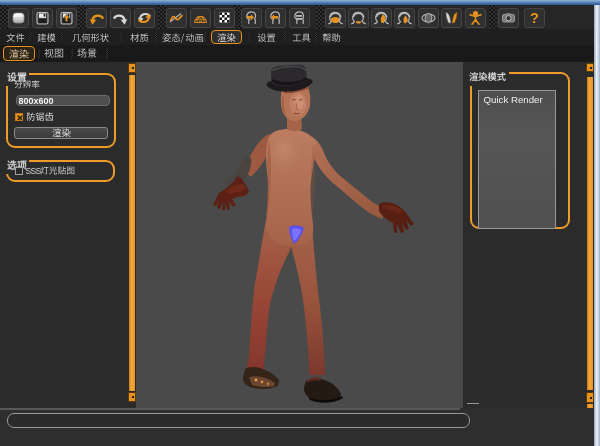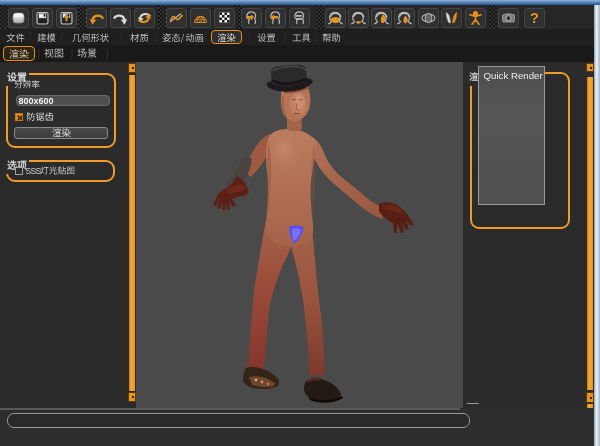--- a/index.html
+++ b/index.html
@@ -354,21 +354,21 @@
 <div class="cbx" style="left:14.5px;top:166.5px"></div>
 <div style="position:absolute;left:25.5px;top:166px;color:#d4d4d4;font-size:8.5px;letter-spacing:-0.7px">SSS</div>
 <svg style="position:absolute;left:39.5px;top:165.8px;overflow:visible" width="35" height="8.8" viewBox="0 0 4000 1000">
     <path d="M100 245C95 324 80 428 56 490L114 514C140 442 154 333 157 252ZM380 229C364 291 332 381 307 437L353 458C382 406 415 322 444 254ZM219 45V365C219 552 203 752 43 905C60 916 86 943 97 960C184 877 233 780 260 679C304 727 364 795 390 831L440 773C415 744 312 636 276 604C289 525 292 444 292 365V45ZM444 122V195H707V850C707 868 700 874 680 875C658 876 586 876 512 873C524 895 538 932 543 954C638 954 700 953 737 940C773 927 786 901 786 850V195H961V122Z M1138 114C1189 193 1239 298 1256 364L1329 336C1310 268 1257 166 1206 89ZM1795 78C1767 157 1712 268 1669 336L1733 361C1777 296 1831 193 1873 106ZM1459 40V422H1055V493H1322C1306 683 1268 825 1034 896C1051 911 1073 941 1081 960C1333 877 1383 713 1401 493H1587V848C1587 934 1611 958 1701 958C1719 958 1826 958 1846 958C1931 958 1951 915 1960 751C1939 745 1907 732 1890 719C1886 863 1880 887 1840 887C1816 887 1728 887 1709 887C1670 887 1662 881 1662 848V493H1948V422H1535V40Z M2223 228V507C2223 634 2211 812 2037 912C2052 924 2073 947 2082 961C2268 845 2289 654 2289 507V228ZM2268 753C2308 809 2355 886 2375 933L2433 894C2410 849 2361 775 2322 720ZM2086 95V703H2148V163H2364V701H2430V95ZM2484 520V960H2551V912H2859V956H2928V520H2715V311H2960V240H2715V40H2645V520ZM2551 842V590H2859V842Z M3375 601C3455 618 3557 653 3613 681L3644 630C3588 604 3487 571 3407 555ZM3275 728C3413 745 3586 785 3682 819L3715 763C3618 731 3445 692 3310 677ZM3084 84V960H3156V918H3842V960H3917V84ZM3156 851V152H3842V851ZM3414 172C3364 254 3278 332 3192 383C3208 393 3234 416 3245 428C3275 408 3306 384 3337 357C3367 389 3404 419 3444 446C3359 486 3263 516 3174 534C3187 548 3203 577 3210 595C3308 572 3413 535 3508 484C3591 529 3686 563 3781 584C3790 566 3809 540 3823 527C3735 511 3647 484 3569 448C3644 399 3707 342 3749 274L3706 249L3695 252H3436C3451 233 3465 214 3477 194ZM3378 317 3385 310H3644C3608 349 3560 384 3506 415C3455 386 3411 353 3378 317Z" fill="#d4d4d4"></path>
   </svg>
 
 <div class="ogroup" style="left:470px;top:72px;width:100px;height:157px"></div>
 <div class="glabel" style="left:466px;top:67.5px;padding:0 3px"><svg style="overflow:visible" width="37" height="9.2" viewBox="0 0 4000 1000">
       <path d="M405 296V359H840V296ZM293 868V937H961V868ZM458 638H787V732H458ZM458 488H787V583H458ZM389 431V791H859V431ZM89 106C147 138 220 188 255 222L302 165C266 131 192 85 135 55ZM38 373C99 404 177 452 215 485L260 426C221 394 141 348 82 320ZM72 896 138 943C191 850 254 725 301 620L243 574C191 687 121 818 72 896ZM565 51C579 82 590 120 597 152H317V321H387V217H866V321H938V152H679C673 118 658 73 641 37Z M1044 241C1102 260 1176 291 1215 314L1248 257C1208 235 1134 206 1077 190ZM1113 97C1171 117 1246 149 1284 173L1316 117C1277 94 1201 64 1143 48ZM1070 497 1124 548C1180 492 1242 424 1296 363L1251 316C1190 383 1120 454 1070 497ZM1462 483V590H1057V657H1395C1307 754 1166 840 1036 882C1053 897 1075 925 1086 944C1222 892 1369 792 1462 678V959H1538V683C1631 795 1774 889 1914 938C1925 918 1947 889 1964 874C1828 834 1688 753 1602 657H1945V590H1538V483ZM1515 40C1514 80 1512 117 1508 151H1344V219H1497C1467 349 1400 429 1269 478C1285 490 1312 521 1321 535C1464 471 1539 376 1572 219H1708V398C1708 457 1714 475 1730 488C1747 501 1772 506 1794 506C1806 506 1839 506 1854 506C1872 506 1896 503 1910 497C1925 490 1937 479 1944 459C1950 441 1953 391 1955 347C1934 340 1905 326 1891 312C1890 360 1889 396 1886 412C1884 428 1878 435 1873 438C1867 442 1856 443 1846 443C1835 443 1818 443 1809 443C1800 443 1793 442 1788 439C1783 435 1781 423 1781 402V151H1583C1587 116 1590 79 1591 39Z M2472 463H2820V535H2472ZM2472 338H2820V408H2472ZM2732 40V123H2578V40H2507V123H2360V187H2507V262H2578V187H2732V262H2805V187H2945V123H2805V40ZM2402 281V591H2606C2602 621 2598 648 2591 674H2340V738H2569C2531 815 2459 868 2312 900C2326 915 2345 943 2352 960C2526 918 2607 846 2647 740C2697 850 2790 925 2920 960C2930 941 2950 913 2966 898C2853 874 2767 819 2719 738H2943V674H2666C2671 648 2676 620 2679 591H2893V281ZM2175 40V233H2050V303H2175V304C2148 440 2090 599 2032 683C2045 701 2063 734 2072 756C2110 697 2146 606 2175 508V959H2247V444C2274 497 2305 561 2318 594L2366 540C2349 509 2273 384 2247 345V303H2350V233H2247V40Z M3709 89C3761 125 3823 179 3853 215L3905 168C3875 133 3811 82 3760 47ZM3565 44C3565 106 3567 167 3570 227H3055V300H3575C3601 672 3685 962 3849 962C3926 962 3954 911 3967 736C3946 728 3918 711 3901 694C3894 828 3883 884 3855 884C3756 884 3678 639 3653 300H3947V227H3649C3646 168 3645 107 3645 44ZM3059 856 3083 930C3211 902 3395 860 3565 820L3559 752L3345 798V522H3532V449H3090V522H3270V813Z" fill="#f2f2f2" stroke="#f2f2f2" stroke-width="26"></path>
     </svg></div>
-<div class="list" style="left:477.5px;top:66px;width:67px;height:139px">
+<div class="list" style="left:477.5px;top:90px;width:78px;height:139px">
   <div style="height:14.5px;padding:2.5px 0 0 5px;color:#ededed">Quick Render</div>
 </div>
 
 <div class="abs" style="left:586px;top:63px;width:8px;height:9px;background:#e8921e;border:1px solid #5a3a08">
     <div style="position:absolute;left:2.5px;top:2.5px;width:2px;height:2px;background:#222"></div>
   </div>
 <div class="abs" style="left:587px;top:77px;width:6px;height:313px;background:linear-gradient(90deg,#c87c14,#f5a83a 40%,#e8921e)"></div>
 <div class="abs" style="left:586px;top:392px;width:8px;height:11px;background:#e8921e;border:1px solid #5a3a08">
     <div style="position:absolute;left:2.5px;top:3.5px;width:2px;height:2px;background:#222"></div>
   </div>

